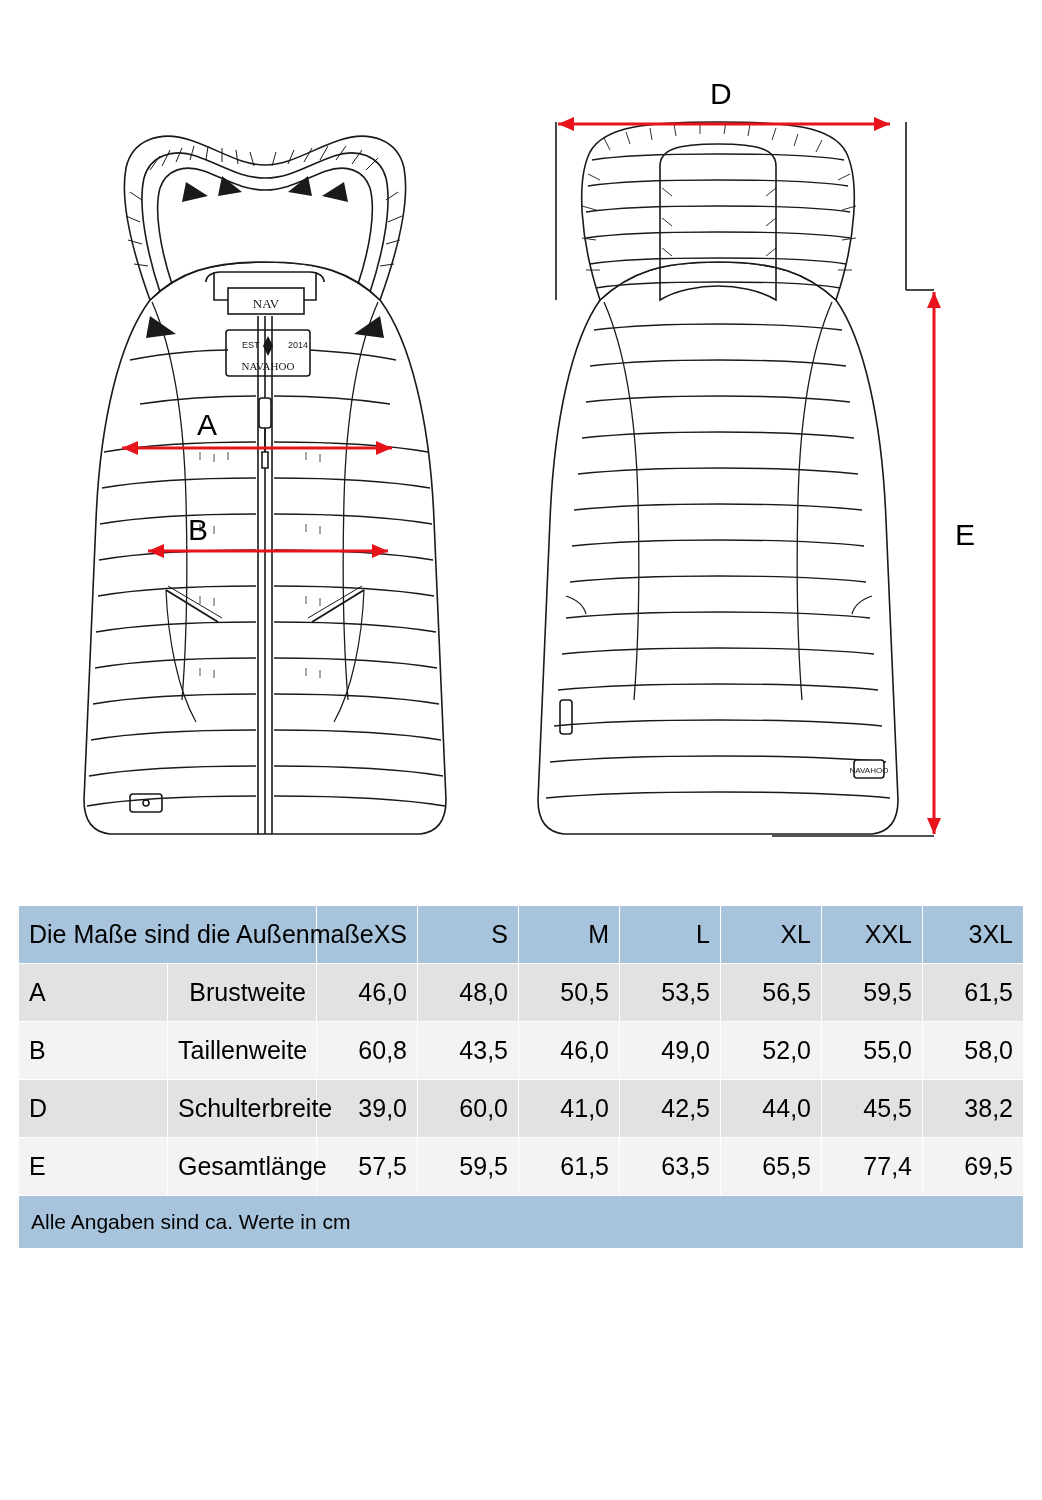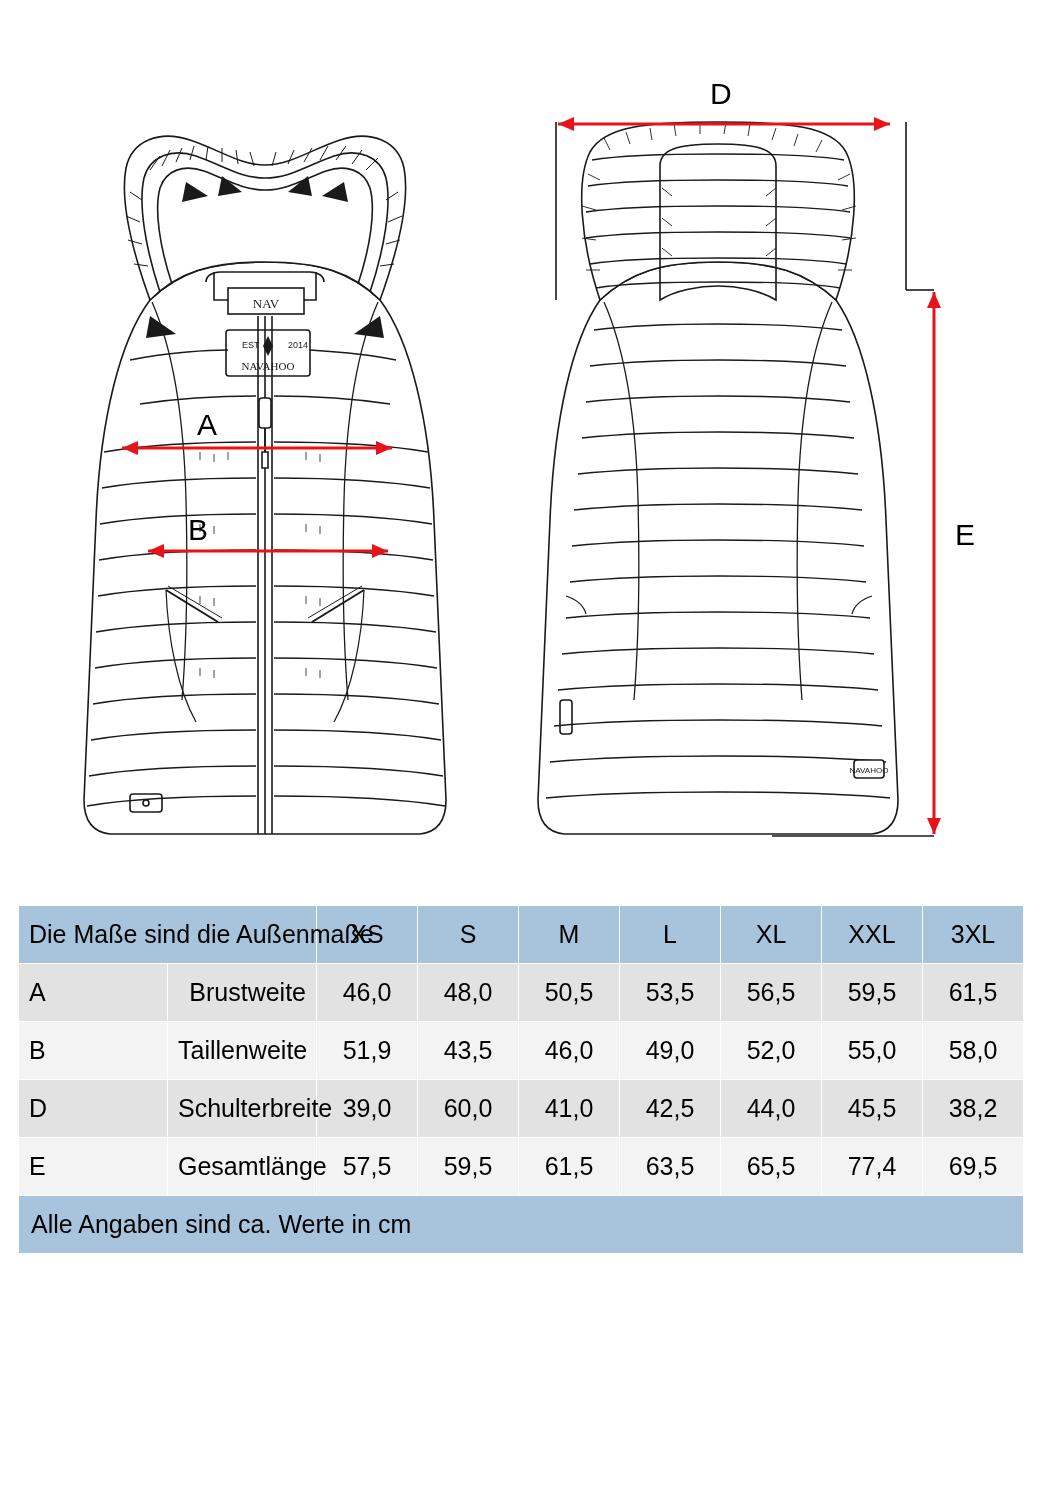--- a/index.html
+++ b/index.html
@@ -78,29 +78,29 @@
   td.name-col {
     width: 385px;
     text-align: right;
   }
   td.head-title {
     text-align: left;
     padding-left: 12px;
   }
   td.size-col {
     width: 80px;
-    text-align: center;
+    text-align: right;
     padding-left: 4px;
     padding-right: 4px;
   }
   tr.footer-row td {
     background: #a8c4dd;
     text-align: left;
     padding-left: 12px;
-    font-size: 25px;
+    font-size: 21px;
   }
 </style>
 </head>
 <body>
 
 <div id="page">
 
   <div id="illustration">
     <svg width="1042" height="880" viewBox="0 0 1042 880" xmlns="http://www.w3.org/2000/svg">
 
@@ -345,21 +345,21 @@
           <td class="size-col">50,5</td>
           <td class="size-col">53,5</td>
           <td class="size-col">56,5</td>
           <td class="size-col">59,5</td>
           <td class="size-col">61,5</td>
         </tr>
 
         <tr class="data-row alt">
           <td class="code-col">B</td>
           <td class="name-col">Taillenweite</td>
-          <td class="size-col">51,9</td>
+          <td class="size-col">60,8</td>
           <td class="size-col">43,5</td>
           <td class="size-col">46,0</td>
           <td class="size-col">49,0</td>
           <td class="size-col">52,0</td>
           <td class="size-col">55,0</td>
           <td class="size-col">58,0</td>
         </tr>
 
         <tr class="data-row">
           <td class="code-col">D</td>

